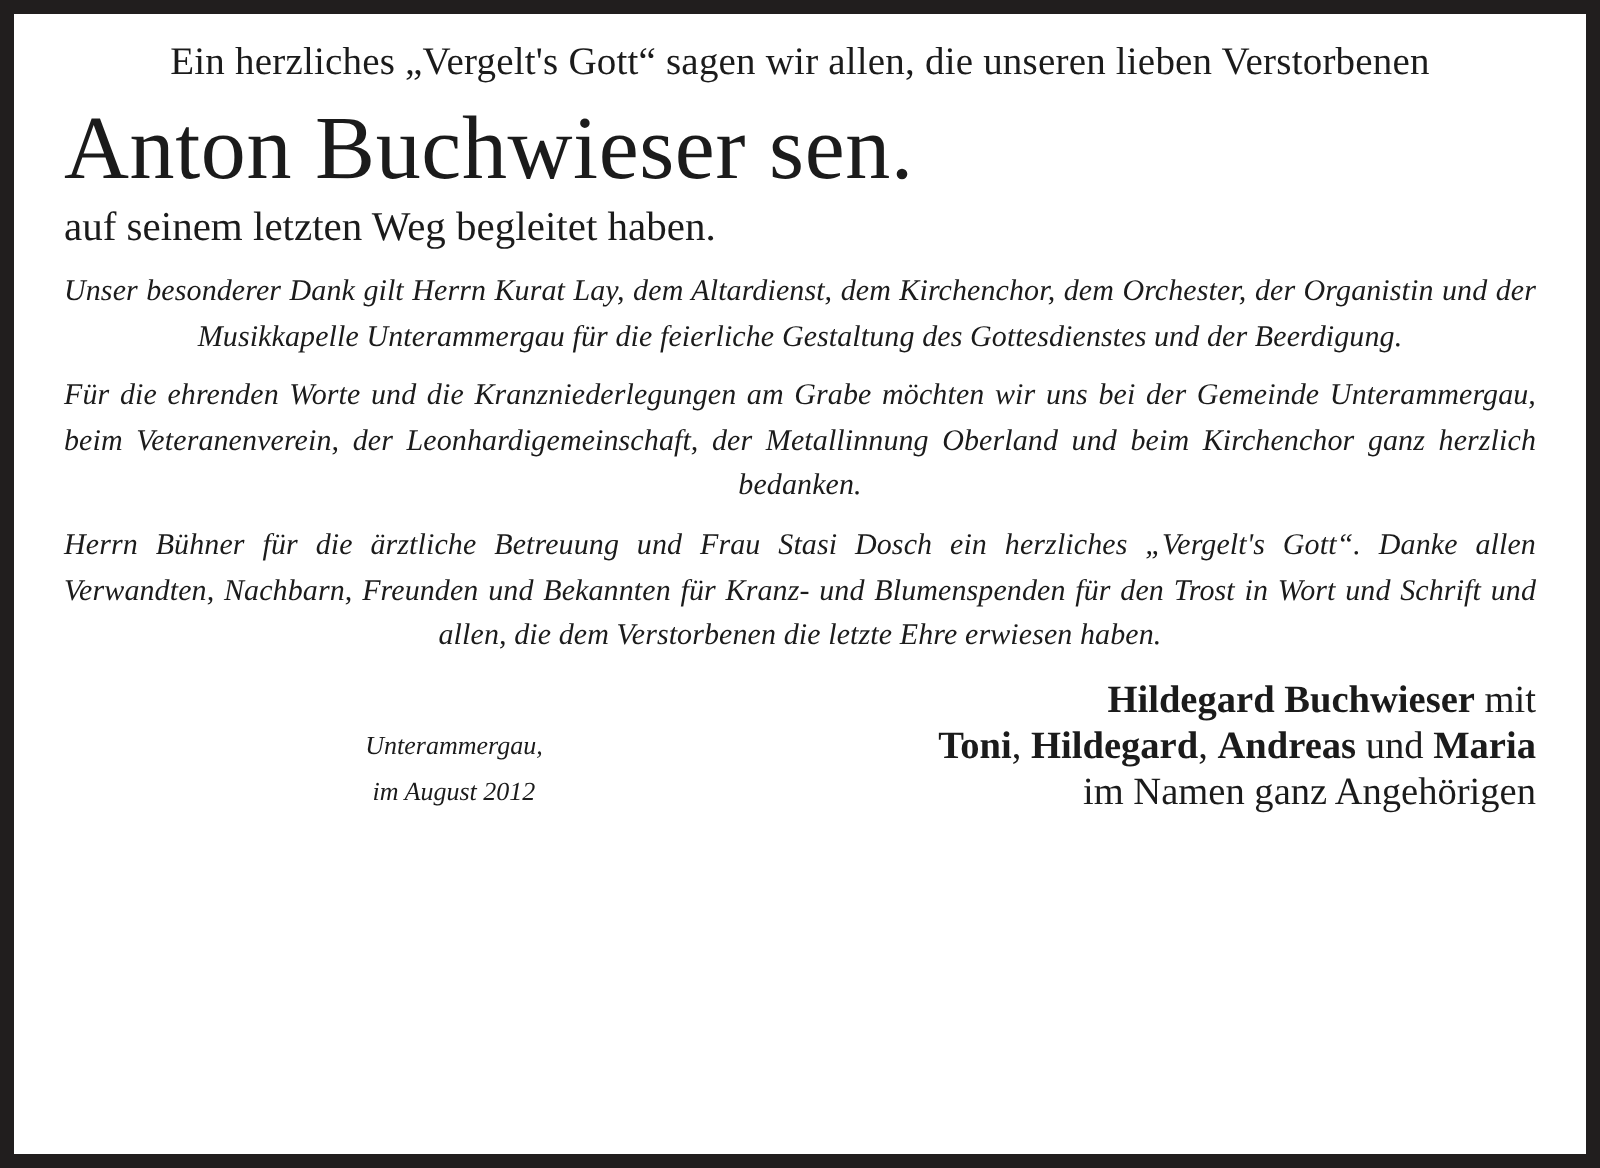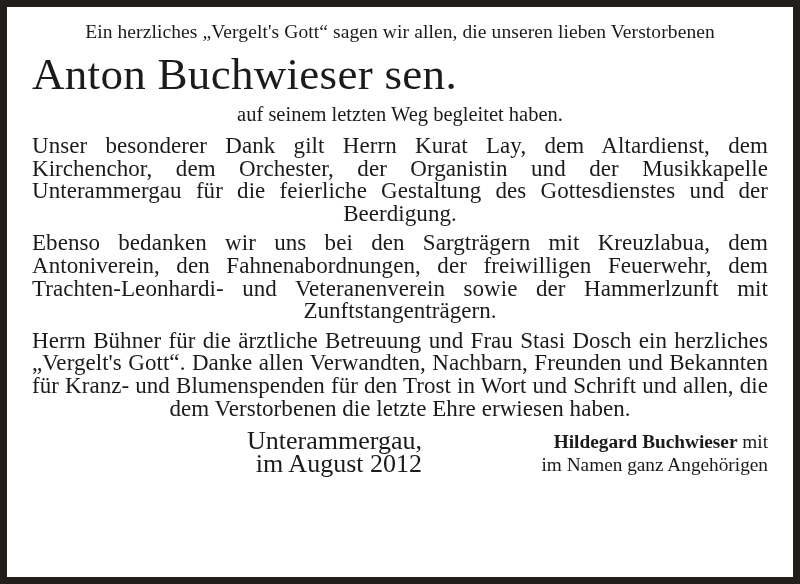--- a/index.html
+++ b/index.html
@@ -38,43 +38,44 @@
   .deceased-name {
     font-size: 45px;
     line-height: 52px;
     margin: 5px 0 2px 0;
     font-weight: normal;
     letter-spacing: 0.3px;
   }
   .subtitle {
     font-size: 20.5px;
     line-height: 24px;
-    text-align: center;
     margin: 0 0 9px 0;
   }
   .para {
-    font-size: 23px;
+    font-size: 15px;
     line-height: 22.6px;
     text-align: justify;
     text-align-last: center;
     margin: 0 0 7px 0;
     letter-spacing: 0.05px;
+    font-style: italic;
   }
   .signature {
     display: flex;
     justify-content: flex-start;
     align-items: flex-end;
     margin-top: 9px;
   }
   .sig-left {
     width: 390px;
-    font-size: 26px;
+    font-size: 13px;
     line-height: 23px;
-    text-align: right;
+    text-align: center;
     padding-bottom: 1px;
+    font-style: italic;
   }
   .sig-right {
     flex: 1;
     font-size: 19.3px;
     line-height: 23px;
     text-align: right;
   }
   .sig-line { white-space: nowrap; }
   b { font-weight: bold; }
 </style>
@@ -84,28 +85,29 @@
 <div id="notice">
   <div class="inner">
 
     <p class="intro">Ein herzliches „Vergelt's Gott“ sagen wir allen, die unseren lieben Verstorbenen</p>
 
     <h1 class="deceased-name">Anton Buchwieser sen.</h1>
 
     <p class="subtitle">auf seinem letzten Weg begleitet haben.</p>
 
     <p class="para">Unser besonderer Dank gilt Herrn Kurat Lay, dem Altardienst, dem Kirchenchor, dem Orchester, der Organistin und der Musikkapelle Unterammergau für die feierliche Gestaltung des Gottesdienstes und der Beerdigung.</p>
-    <p class="para">Ebenso bedanken wir uns bei den Sargträgern mit Kreuzlabua, dem Antoniverein, den Fahnenabordnungen, der freiwilligen Feuerwehr, dem Trachten-Leonhardi- und Veteranenverein sowie der Hammerlzunft mit Zunftstangenträgern.</p>
+    <p class="para">Für die ehrenden Worte und die Kranzniederlegungen am Grabe möchten wir uns bei der Gemeinde Unterammergau, beim Veteranenverein, der Leonhardigemeinschaft, der Metallinnung Oberland und beim Kirchenchor ganz herzlich bedanken.</p>
     <p class="para">Herrn Bühner für die ärztliche Betreuung und Frau Stasi Dosch ein herzliches „Vergelt's Gott“. Danke allen Verwandten, Nachbarn, Freunden und Bekannten für Kranz- und Blumenspenden für den Trost in Wort und Schrift und allen, die dem Verstorbenen die letzte Ehre erwiesen haben.</p>
 
     <div class="signature">
       <div class="sig-left">
         <div class="sig-line">Unterammergau,</div>
         <div class="sig-line">im August 2012</div>
       </div>
       <div class="sig-right">
         <div class="sig-line"><b>Hildegard Buchwieser</b><span> mit</span></div>
+        <div class="sig-line"><b>Toni</b><span>, </span><b>Hildegard</b><span>, </span><b>Andreas</b><span> und </span><b>Maria</b></div>
         <div class="sig-line">im Namen ganz Angehörigen</div>
       </div>
     </div>
 
   </div>
 </div>
 
 </body></html>

